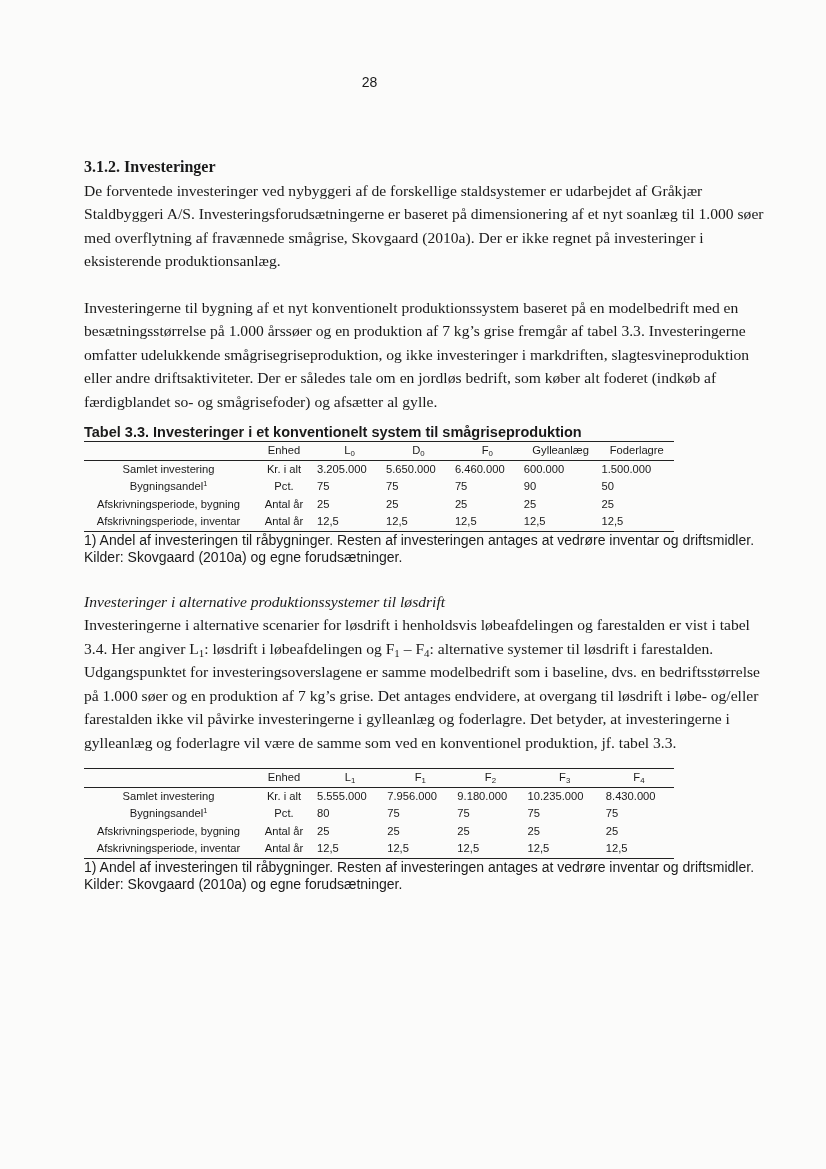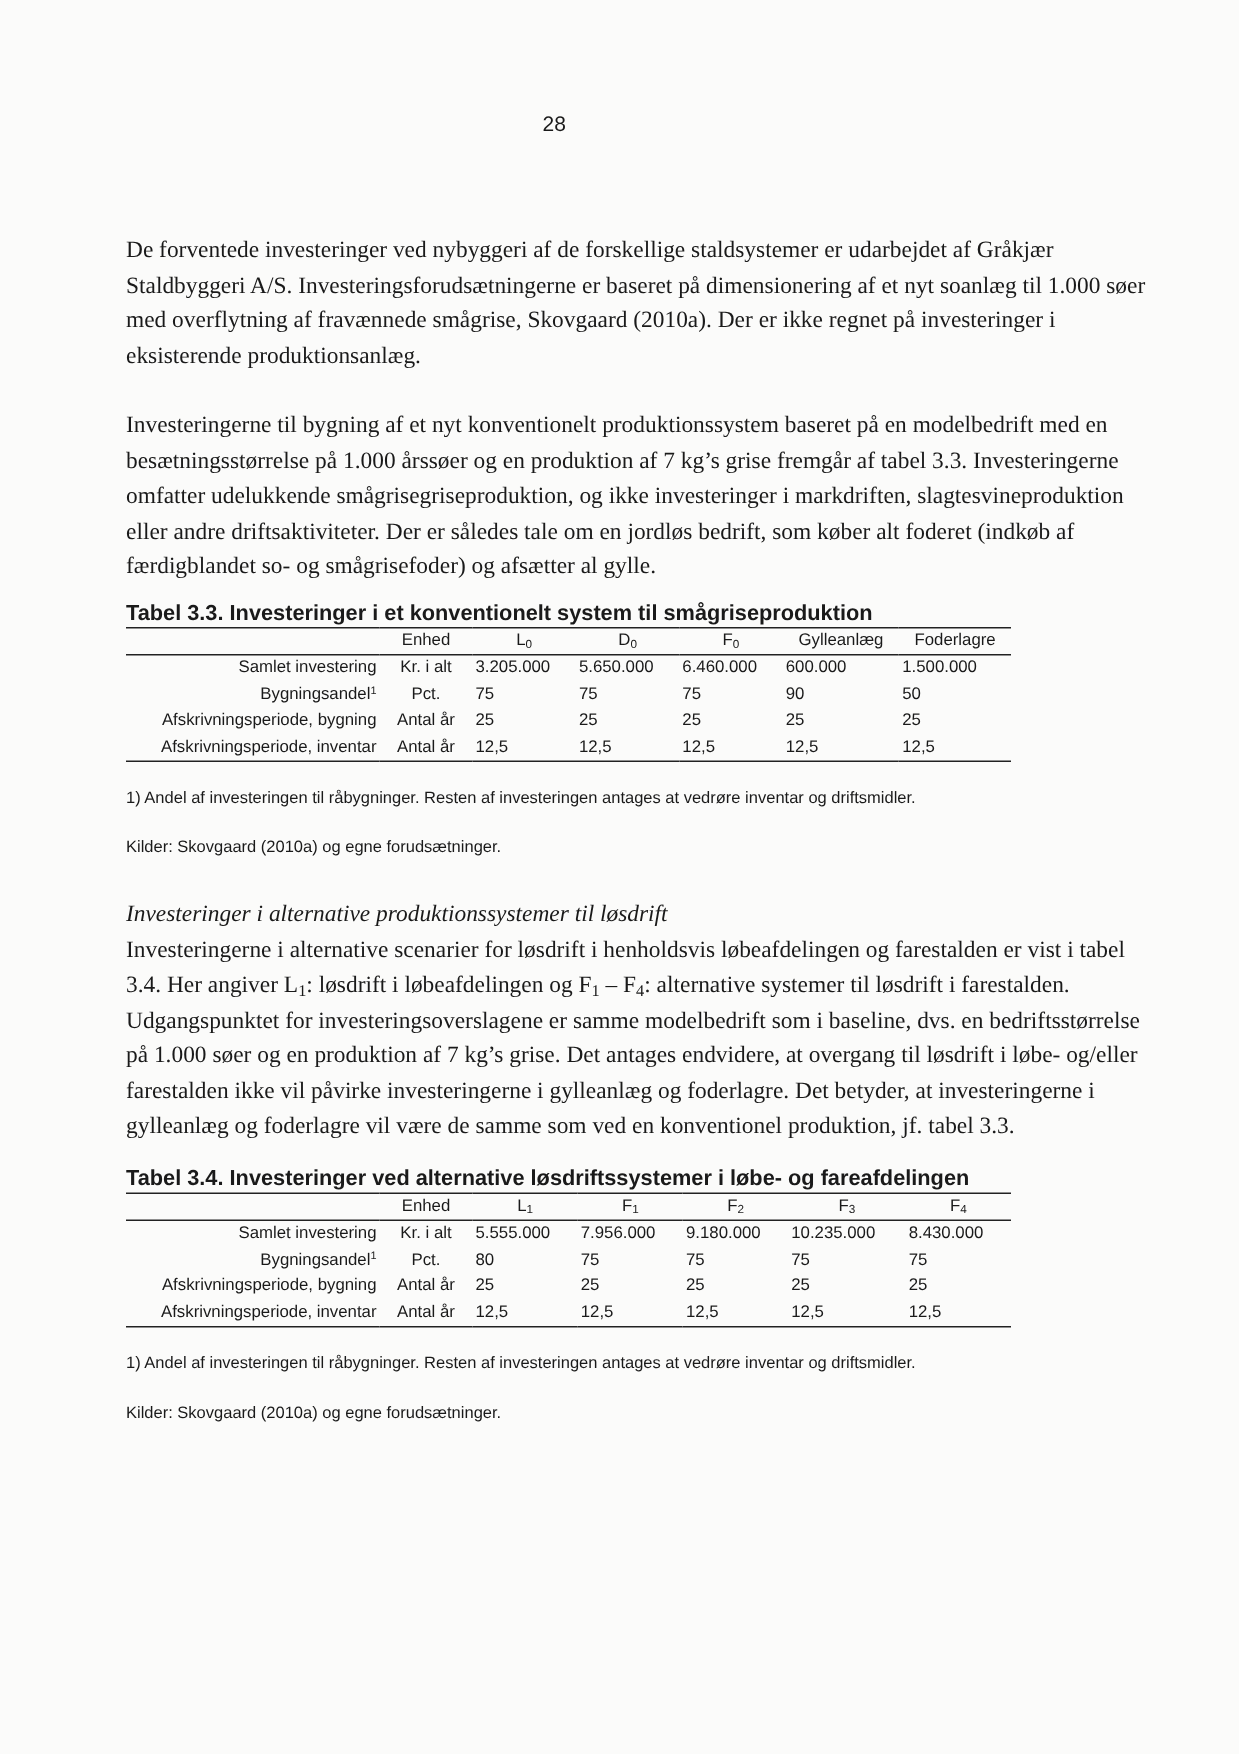--- a/index.html
+++ b/index.html
@@ -41,35 +41,36 @@
     width: 590px; border-collapse: collapse;
     font-size: 11.2px; line-height: 17.5px;
     border-top: 1.5px solid #222;
     border-bottom: 1.5px solid #222;
   }
   table.data-table thead tr th {
     font-weight: normal; border-bottom: 1.5px solid #222;
     padding: 0 2px;
   }
   table.data-table td { padding: 0 2px; }
-  .c-label { text-align: right; width: 165px; margin-left: 12px; }
+  .c-label { text-align: center; width: 165px; margin-left: 12px; }
   .c-unit { text-align: center; width: 58px; }
   .c-num { }
   .footnote {
-    font-size: 11px; line-height: 17px; white-space: nowrap; margin-top: 16px;
+    font-size: 14px; line-height: 17px; white-space: nowrap;
   }
   sub { font-size: 0.7em; vertical-align: -0.25em; line-height: 0; }
   sup { font-size: 0.65em; vertical-align: 0.5em; line-height: 0; }
 </style>
 </head>
 <body>
 
 <div class="page-number">28</div>
 
 <div class="content">
+  <h2 class="section-heading">3.1.2. Investeringer</h2>
   <p>De forventede investeringer ved nybyggeri af de forskellige staldsystemer er udarbejdet af Gråkjær Staldbyggeri A/S. Investeringsforudsætningerne er baseret på dimensionering af et nyt soanlæg til 1.000 søer med overflytning af fravænnede smågrise, Skovgaard (2010a). Der er ikke regnet på investeringer i eksisterende produktionsanlæg.</p>
 
   <div class="gap1"></div>
   <p>Investeringerne til bygning af et nyt konventionelt produktionssystem baseret på en modelbedrift med en besætningsstørrelse på 1.000 årssøer og en produktion af 7 kg’s grise fremgår af tabel 3.3. Investeringerne omfatter udelukkende smågrisegriseproduktion, og ikke investeringer i markdriften, slagtesvineproduktion eller andre driftsaktiviteter. Der er således tale om en jordløs bedrift, som køber alt foderet (indkøb af færdigblandet so- og smågrisefoder) og afsætter al gylle.</p>
 
   <div class="table-block">
     <div class="table-title">Tabel 3.3. Investeringer i et konventionelt system til smågriseproduktion</div>
     <table class="data-table">
       <thead>
         <tr>
@@ -123,21 +124,20 @@
     </table>
     <div class="footnote">1) Andel af investeringen til råbygninger. Resten af investeringen antages at vedrøre inventar og driftsmidler.</div>
     <div class="footnote">Kilder: Skovgaard (2010a) og egne forudsætninger.</div>
   </div>
 
   <div class="gap2"></div>
   <p class="sub-heading">Investeringer i alternative produktionssystemer til løsdrift</p>
   <p><span>Investeringerne i alternative scenarier for løsdrift i henholdsvis løbeafdelingen og farestalden er vist i tabel 3.4. Her angiver L</span><sub>1</sub><span>: løsdrift i løbeafdelingen og F</span><sub>1</sub><span> – F</span><sub>4</sub><span>: alternative systemer til løsdrift i farestalden. Udgangspunktet for investeringsoverslagene er samme modelbedrift som i baseline, dvs. en bedriftsstørrelse på 1.000 søer og en produktion af 7 kg’s grise. Det antages endvidere, at overgang til løsdrift i løbe- og/eller farestalden ikke vil påvirke investeringerne i gylleanlæg og foderlagre. Det betyder, at investeringerne i gylleanlæg og foderlagre vil være de samme som ved en konventionel produktion, jf. tabel 3.3.</span></p>
 
   <div class="table-block" style="margin-top:14px;">
-    <div class="table-title">Tabel 3.4. Investeringer ved alternative løsdriftssystemer i løbe- og fareafdelingen</div>
     <table class="data-table">
       <thead>
         <tr>
           <th class="c-label"></th>
           <th class="c-unit">Enhed</th>
           <th class="c-num"><span>L</span><sub>1</sub></th>
           <th class="c-num"><span>F</span><sub>1</sub></th>
           <th class="c-num"><span>F</span><sub>2</sub></th>
           <th class="c-num"><span>F</span><sub>3</sub></th>
           <th class="c-num"><span>F</span><sub>4</sub></th>

